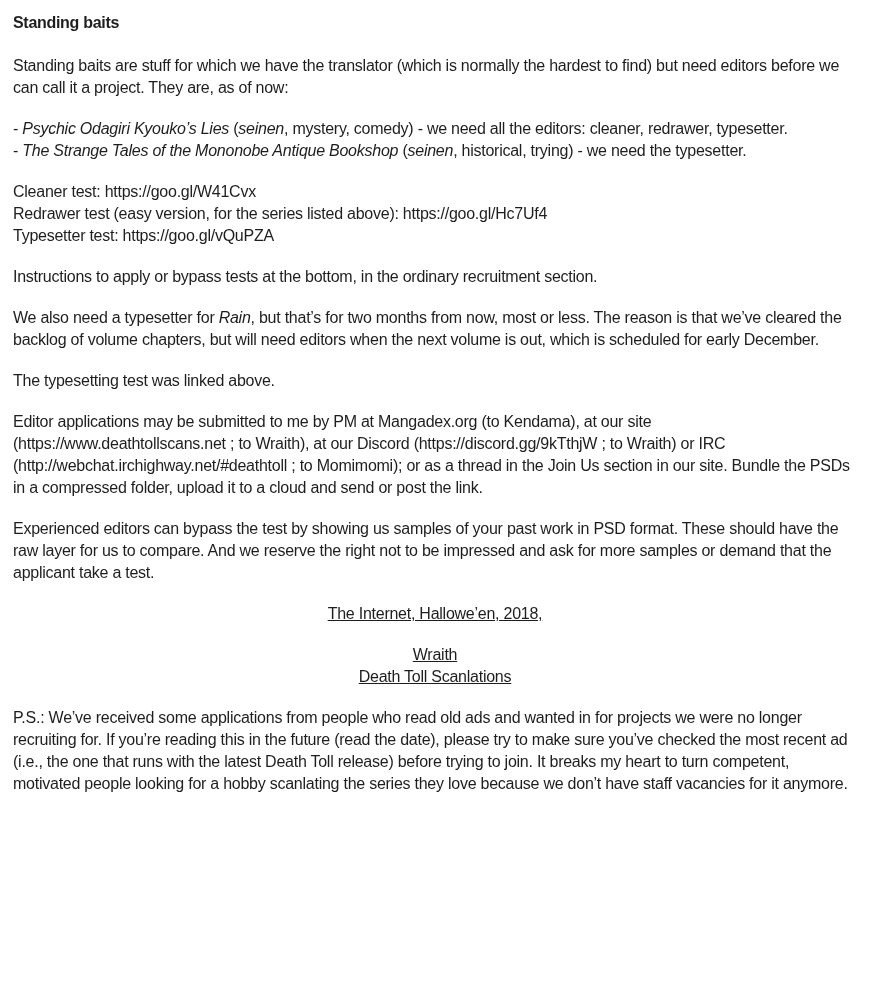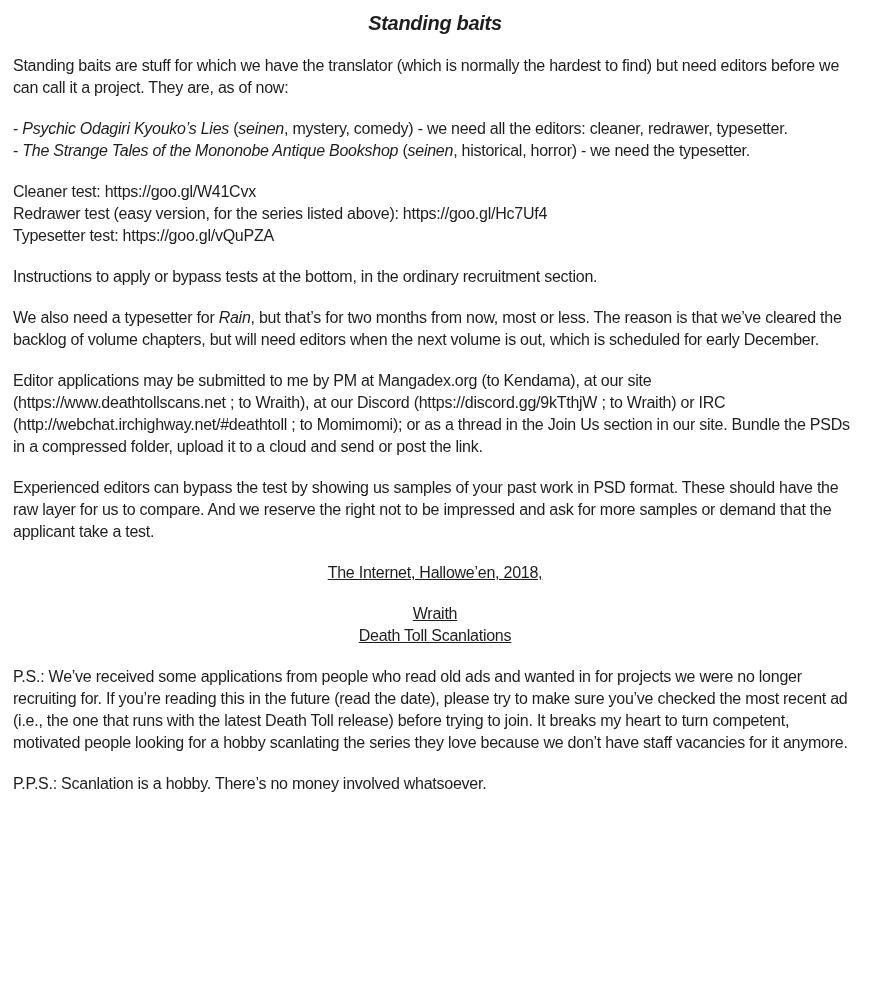--- a/index.html
+++ b/index.html
@@ -14,25 +14,23 @@
     height: 1001px;
     padding: 8px 13px 10px 13px;
     font-family: "Liberation Sans", sans-serif;
     font-size: 16px;
     line-height: 22px;
     letter-spacing: -0.25px;
     color: #1e1e1e;
     overflow: hidden;
   }
   .heading {
-    font-size: 20px;
+    font-size: 16px;
     line-height: 26px;
     font-weight: bold;
-    font-style: italic;
-    text-align: center;
     letter-spacing: -0.3px;
   }
   .h1 { margin: 2px 0 0 0; }
   .h2 { margin: 24px 0 0 0; }
   .block { margin: 19px 0 0 0; }
   .line { display: block; }
   .right { text-align: center; text-decoration: underline; }
   .nw { white-space: nowrap; }
   .b { font-weight: normal; }
   .i { font-style: italic; }
@@ -41,44 +39,44 @@
 <body>
 
 <div class="page">
 
   <div class="heading h1">Standing baits</div>
 
   <div class="block">Standing baits are stuff for which we have the translator (which is normally the hardest to find) but need editors before we can call it a project. They are, as of now:</div>
 
   <div class="block">
     <span class="line nw"><span>- </span><span class="b i">Psychic Odagiri Kyouko’s Lies</span><span> (</span><span class="i">seinen</span><span>, mystery, comedy) - we need all the editors: cleaner, redrawer, typesetter.</span></span>
-    <span class="line nw"><span>- </span><span class="b i">The Strange Tales of the Mononobe Antique Bookshop</span><span> (</span><span class="i">seinen</span><span>, historical, horror) - we need the typesetter.</span></span>
+    <span class="line nw"><span>- </span><span class="b i">The Strange Tales of the Mononobe Antique Bookshop</span><span> (</span><span class="i">seinen</span><span>, historical, trying) - we need the typesetter.</span></span>
   </div>
 
   <div class="block">
     <span class="line">Cleaner test: https://goo.gl/W41Cvx</span>
     <span class="line">Redrawer test (easy version, for the series listed above): https://goo.gl/Hc7Uf4</span>
     <span class="line">Typesetter test: https://goo.gl/vQuPZA</span>
   </div>
 
   <div class="block">Instructions to apply or bypass tests at the bottom, in the ordinary recruitment section.</div>
 
 
 
   <div class="block"><span>We also need a typesetter for </span><span class="b i">Rain</span><span>, but </span><span class="b">that’s for two months from now, most or less</span><span>. The reason is that we’ve cleared the backlog of volume chapters, but will need editors when the next volume is out, which is scheduled for early December.</span></div>
 
+  <div class="block">The typesetting test was linked above.</div>
 
   <div class="block"><span>Editor applications may be submitted to me by PM at Mangadex.org (to Kendama), at our site </span><span class="nw">(https://www.deathtollscans.net</span><span> ; to Wraith), at our Discord </span><span class="nw">(https://discord.gg/9kTthjW</span><span> ; to Wraith) or IRC </span><span class="nw">(http://webchat.irchighway.net/#deathtoll</span><span> ; to Momimomi); or as a thread in the Join Us section in our site. Bundle the PSDs in a compressed folder, upload it to a cloud and send or post the link.</span></div>
 
   <div class="block">Experienced editors can bypass the test by showing us samples of your past work in PSD format. These should have the raw layer for us to compare. And we reserve the right not to be impressed and ask for more samples or demand that the applicant take a test.</div>
 
   <div class="block right">The Internet, Hallowe’en, 2018,</div>
 
   <div class="block right">
     <span class="line">Wraith</span>
     <span class="line">Death Toll Scanlations</span>
   </div>
 
   <div class="block">P.S.: We’ve received some applications from people who read old ads and wanted in for projects we were no longer recruiting for. If you’re reading this in the future (read the date), please try to make sure you’ve checked the most recent ad (i.e., the one that runs with the latest Death Toll release) before trying to join. It breaks my heart to turn competent, motivated people looking for a hobby scanlating the series they love because we don’t have staff vacancies for it anymore.</div>
 
-  <div class="block">P.P.S.: Scanlation is a hobby. There’s no money involved whatsoever.</div>
 
 </div>
 
 </body></html>

